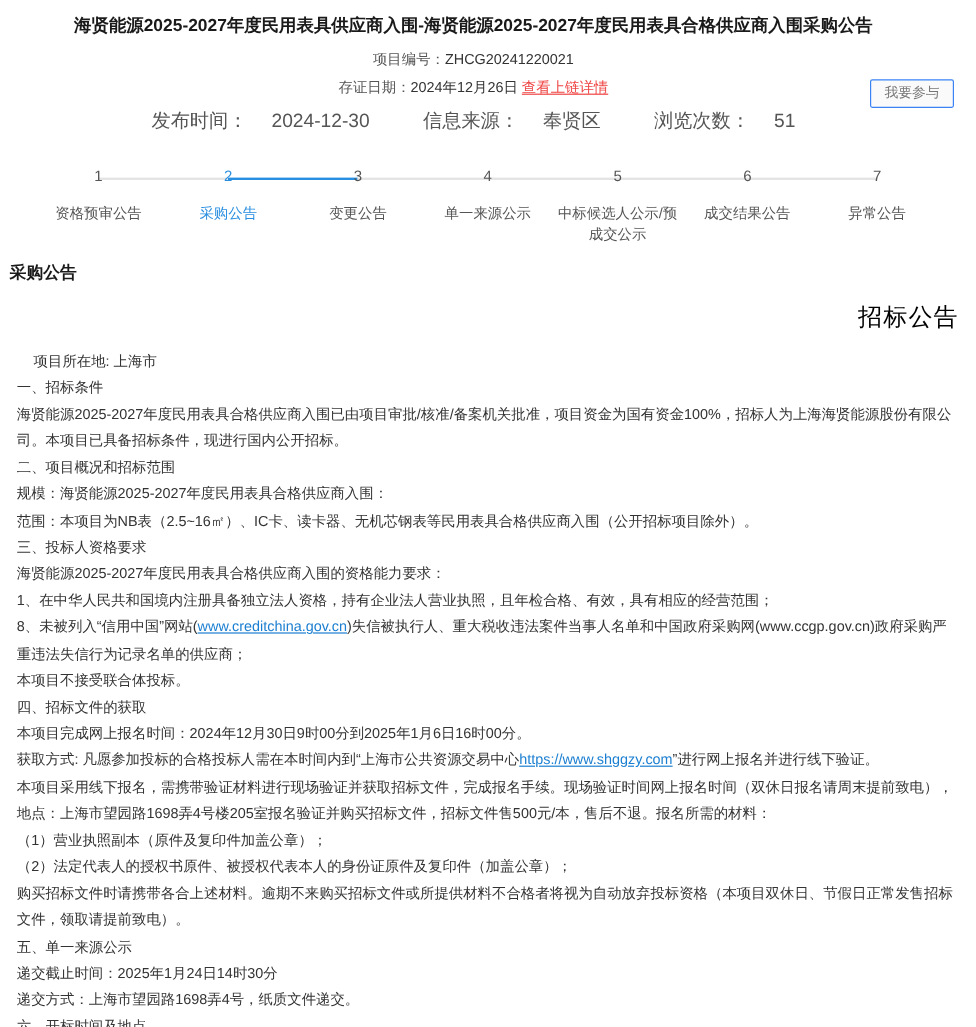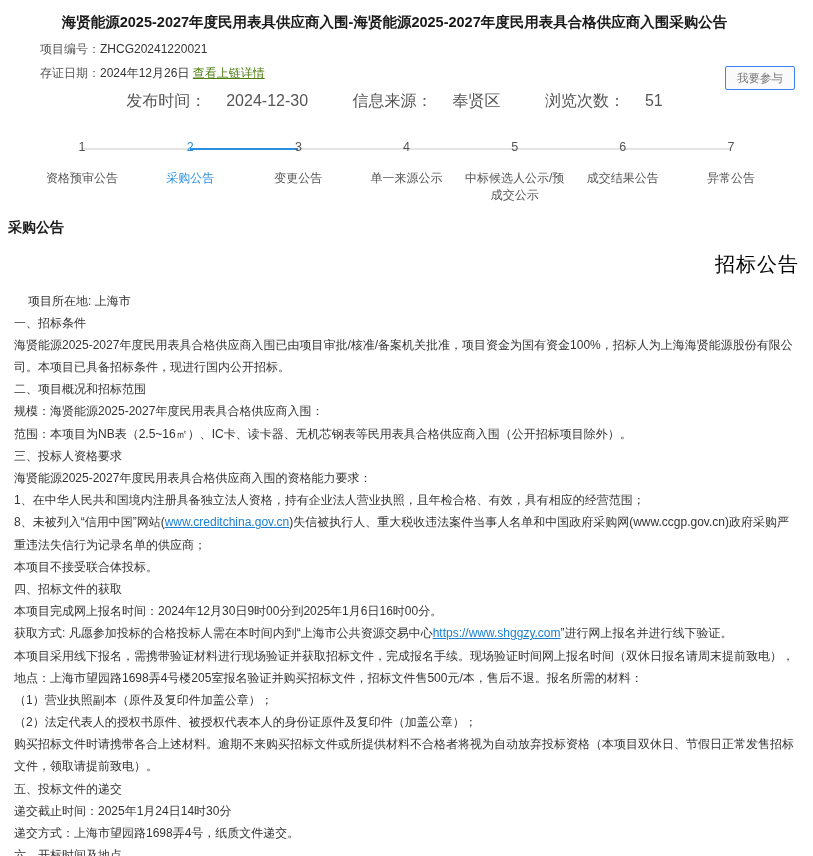--- a/index.html
+++ b/index.html
@@ -20,37 +20,37 @@
     padding: 12px 64px 6px 40px;
     text-align: center;
   }
   .doc-title {
     font-size: 14.5px;
     font-weight: bold;
     color: #1a1a1a;
     line-height: 1.5;
   }
   .meta-line {
-    text-align: left;
+    text-align: center;
     font-size: 12px;
     color: #555;
     margin-top: 7px;
   }
   .meta-line .label { color: #555; }
   .meta-line .value { color: #333; }
   .meta-row {
     text-align: center;
     font-size: 16px;
     color: #555;
     margin-top: 9px;
     position: relative;
   }
   .meta-row span { margin: 0 10px; }
   .link {
-    color: #4d7c0f;
+    color: #ef4444;
     text-decoration: none;
     cursor: pointer;
     font-family: Liberation Serif, serif;
   }
   .link-underline { text-decoration: underline; }
   .join-btn {
     position: absolute;
     right: 18px;
     top: 66px;
     width: 70px;
@@ -207,21 +207,21 @@
       <p>本项目不接受联合体投标。</p>
       <p>四、招标文件的获取</p>
       <p>本项目完成网上报名时间：2024年12月30日9时00分到2025年1月6日16时00分。</p>
       <p>
         <span>获取方式: 凡愿参加投标的合格投标人需在本时间内到“上海市公共资源交易中心</span><a class="inline-link" href="#">https://www.shggzy.com</a><span>”进行网上报名并进行线下验证。</span>
       </p>
       <p>本项目采用线下报名，需携带验证材料进行现场验证并获取招标文件，完成报名手续。现场验证时间网上报名时间（双休日报名请周末提前致电），地点：上海市望园路1698弄4号楼205室报名验证并购买招标文件，招标文件售500元/本，售后不退。报名所需的材料：</p>
       <p>（1）营业执照副本（原件及复印件加盖公章）；</p>
       <p>（2）法定代表人的授权书原件、被授权代表本人的身份证原件及复印件（加盖公章）；</p>
       <p>购买招标文件时请携带各合上述材料。逾期不来购买招标文件或所提供材料不合格者将视为自动放弃投标资格（本项目双休日、节假日正常发售招标文件，领取请提前致电）。</p>
-      <p>五、投标文件的递交</p>
+      <p>五、单一来源公示</p>
       <p>递交截止时间：2025年1月24日14时30分</p>
       <p>递交方式：上海市望园路1698弄4号，纸质文件递交。</p>
       <p>六、开标时间及地点</p>
       <p>开标时间：2025年1月24日14时30分</p>
 
     </div>
 
   </div>
 </div>
 

